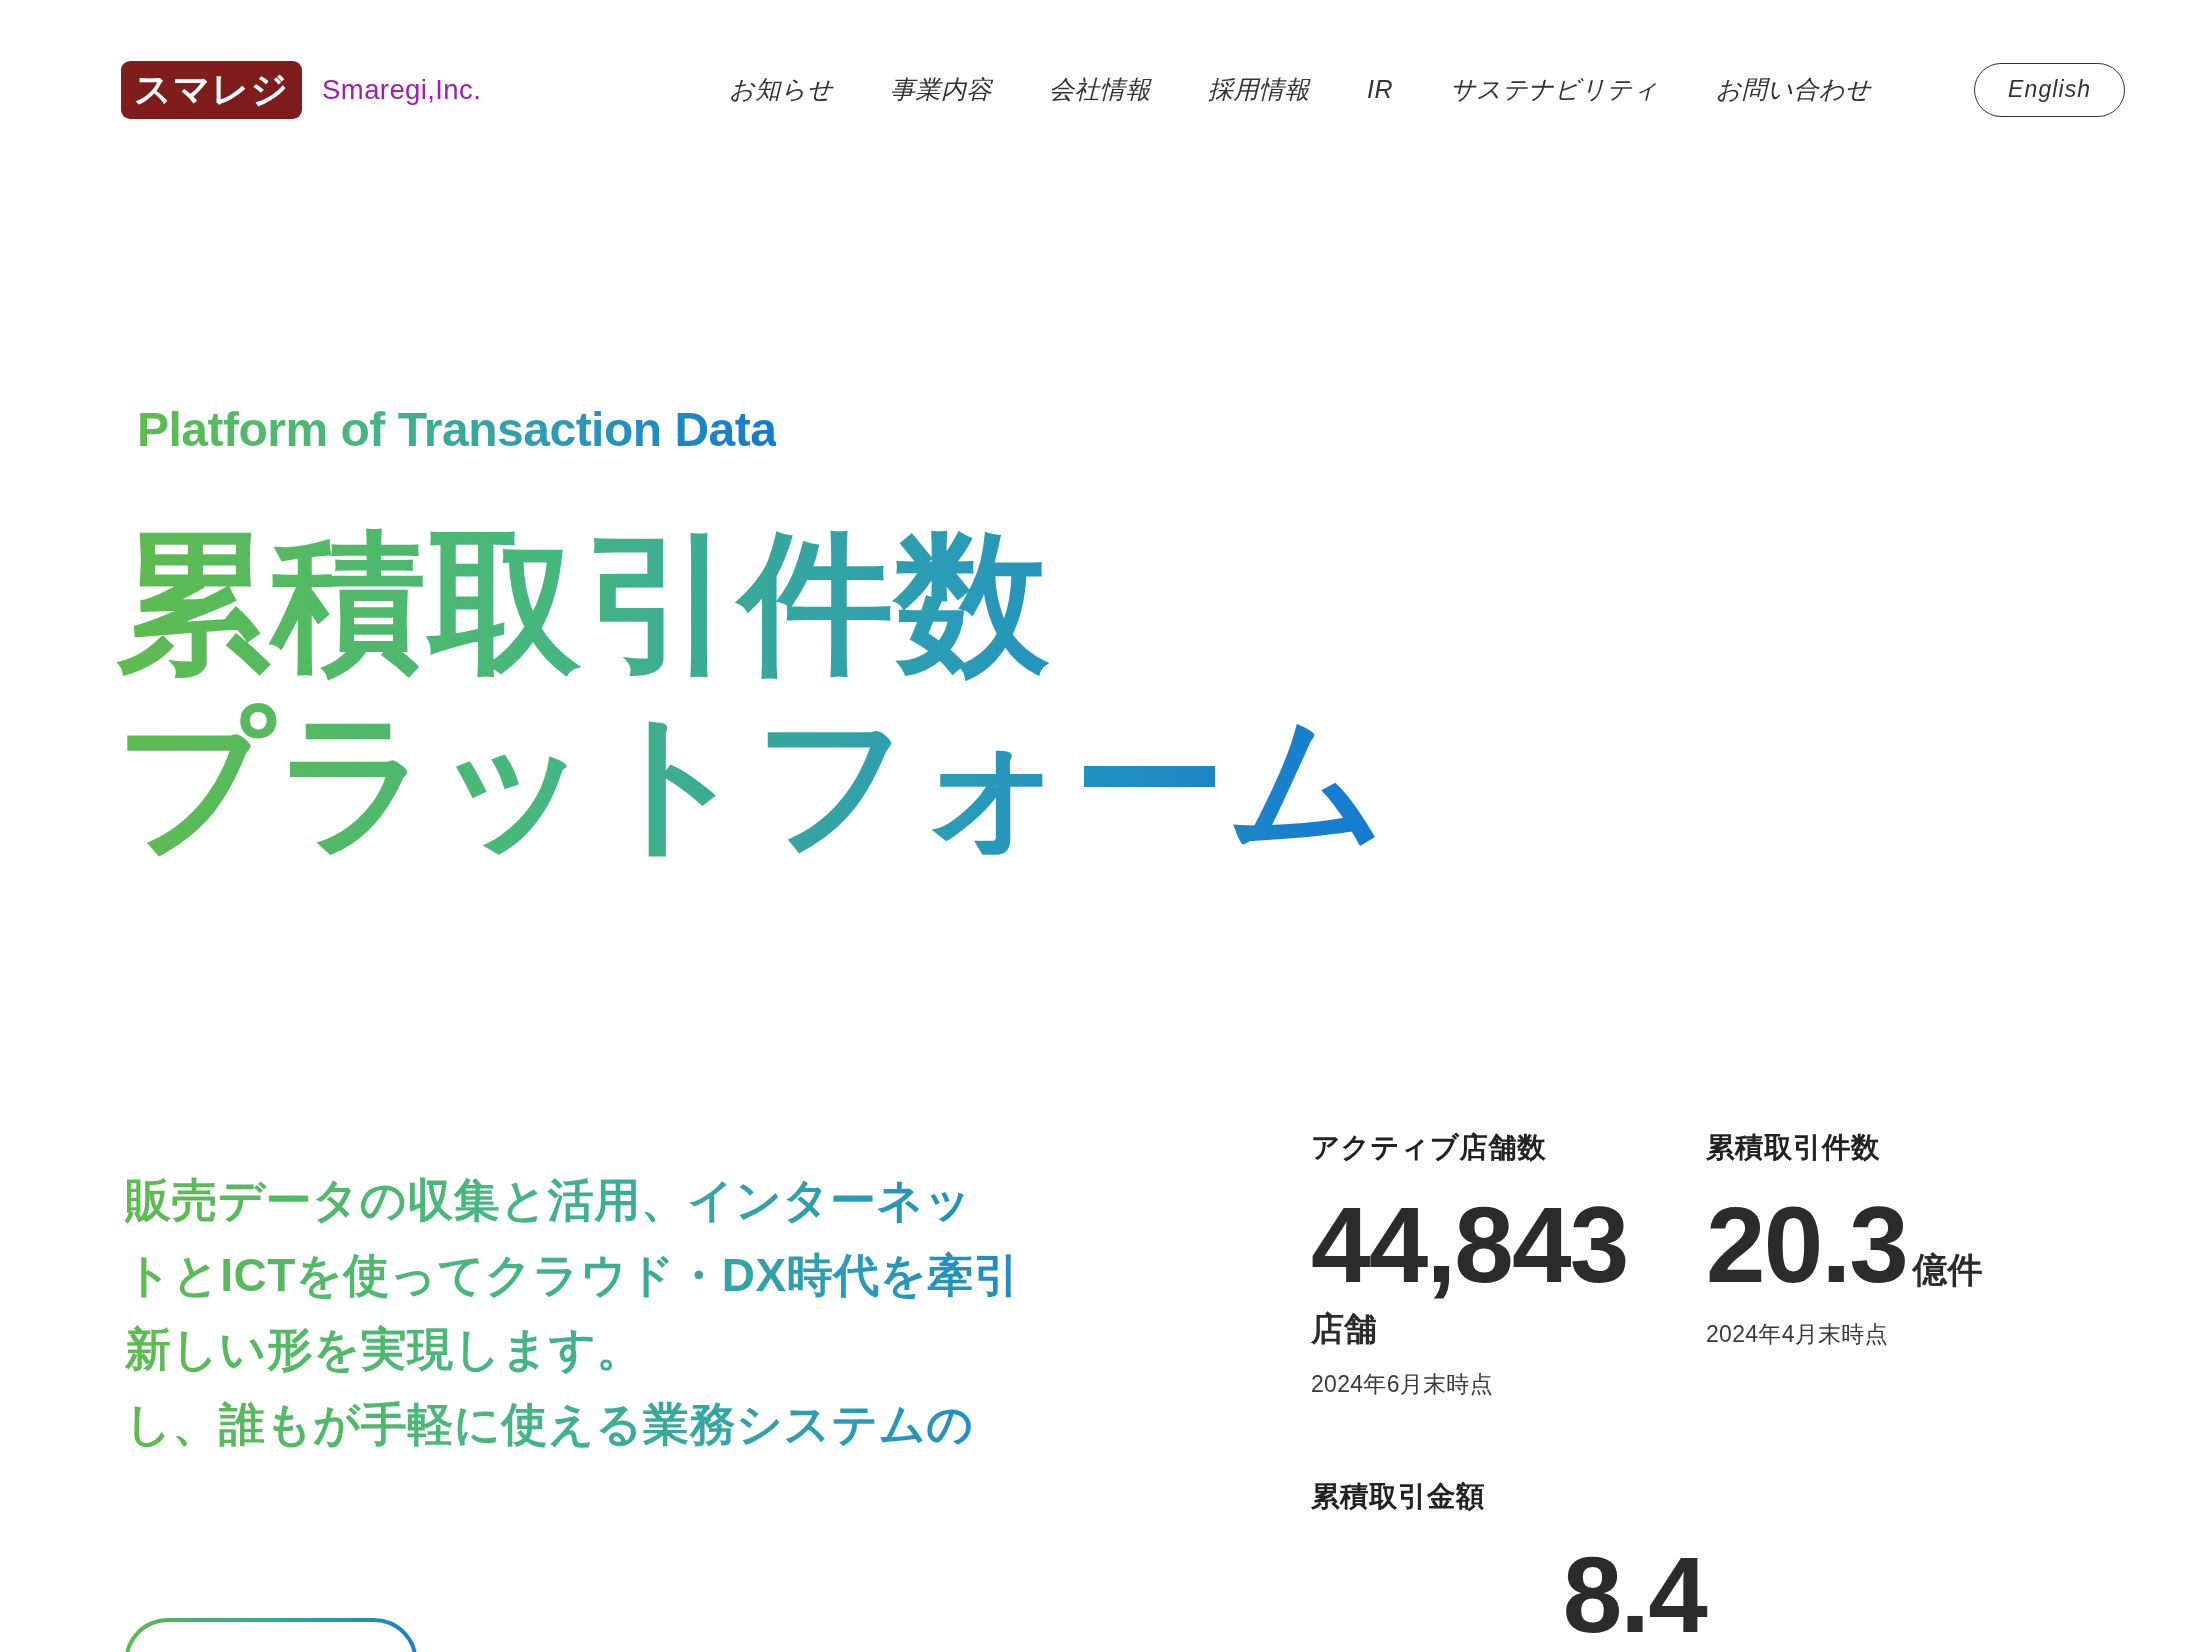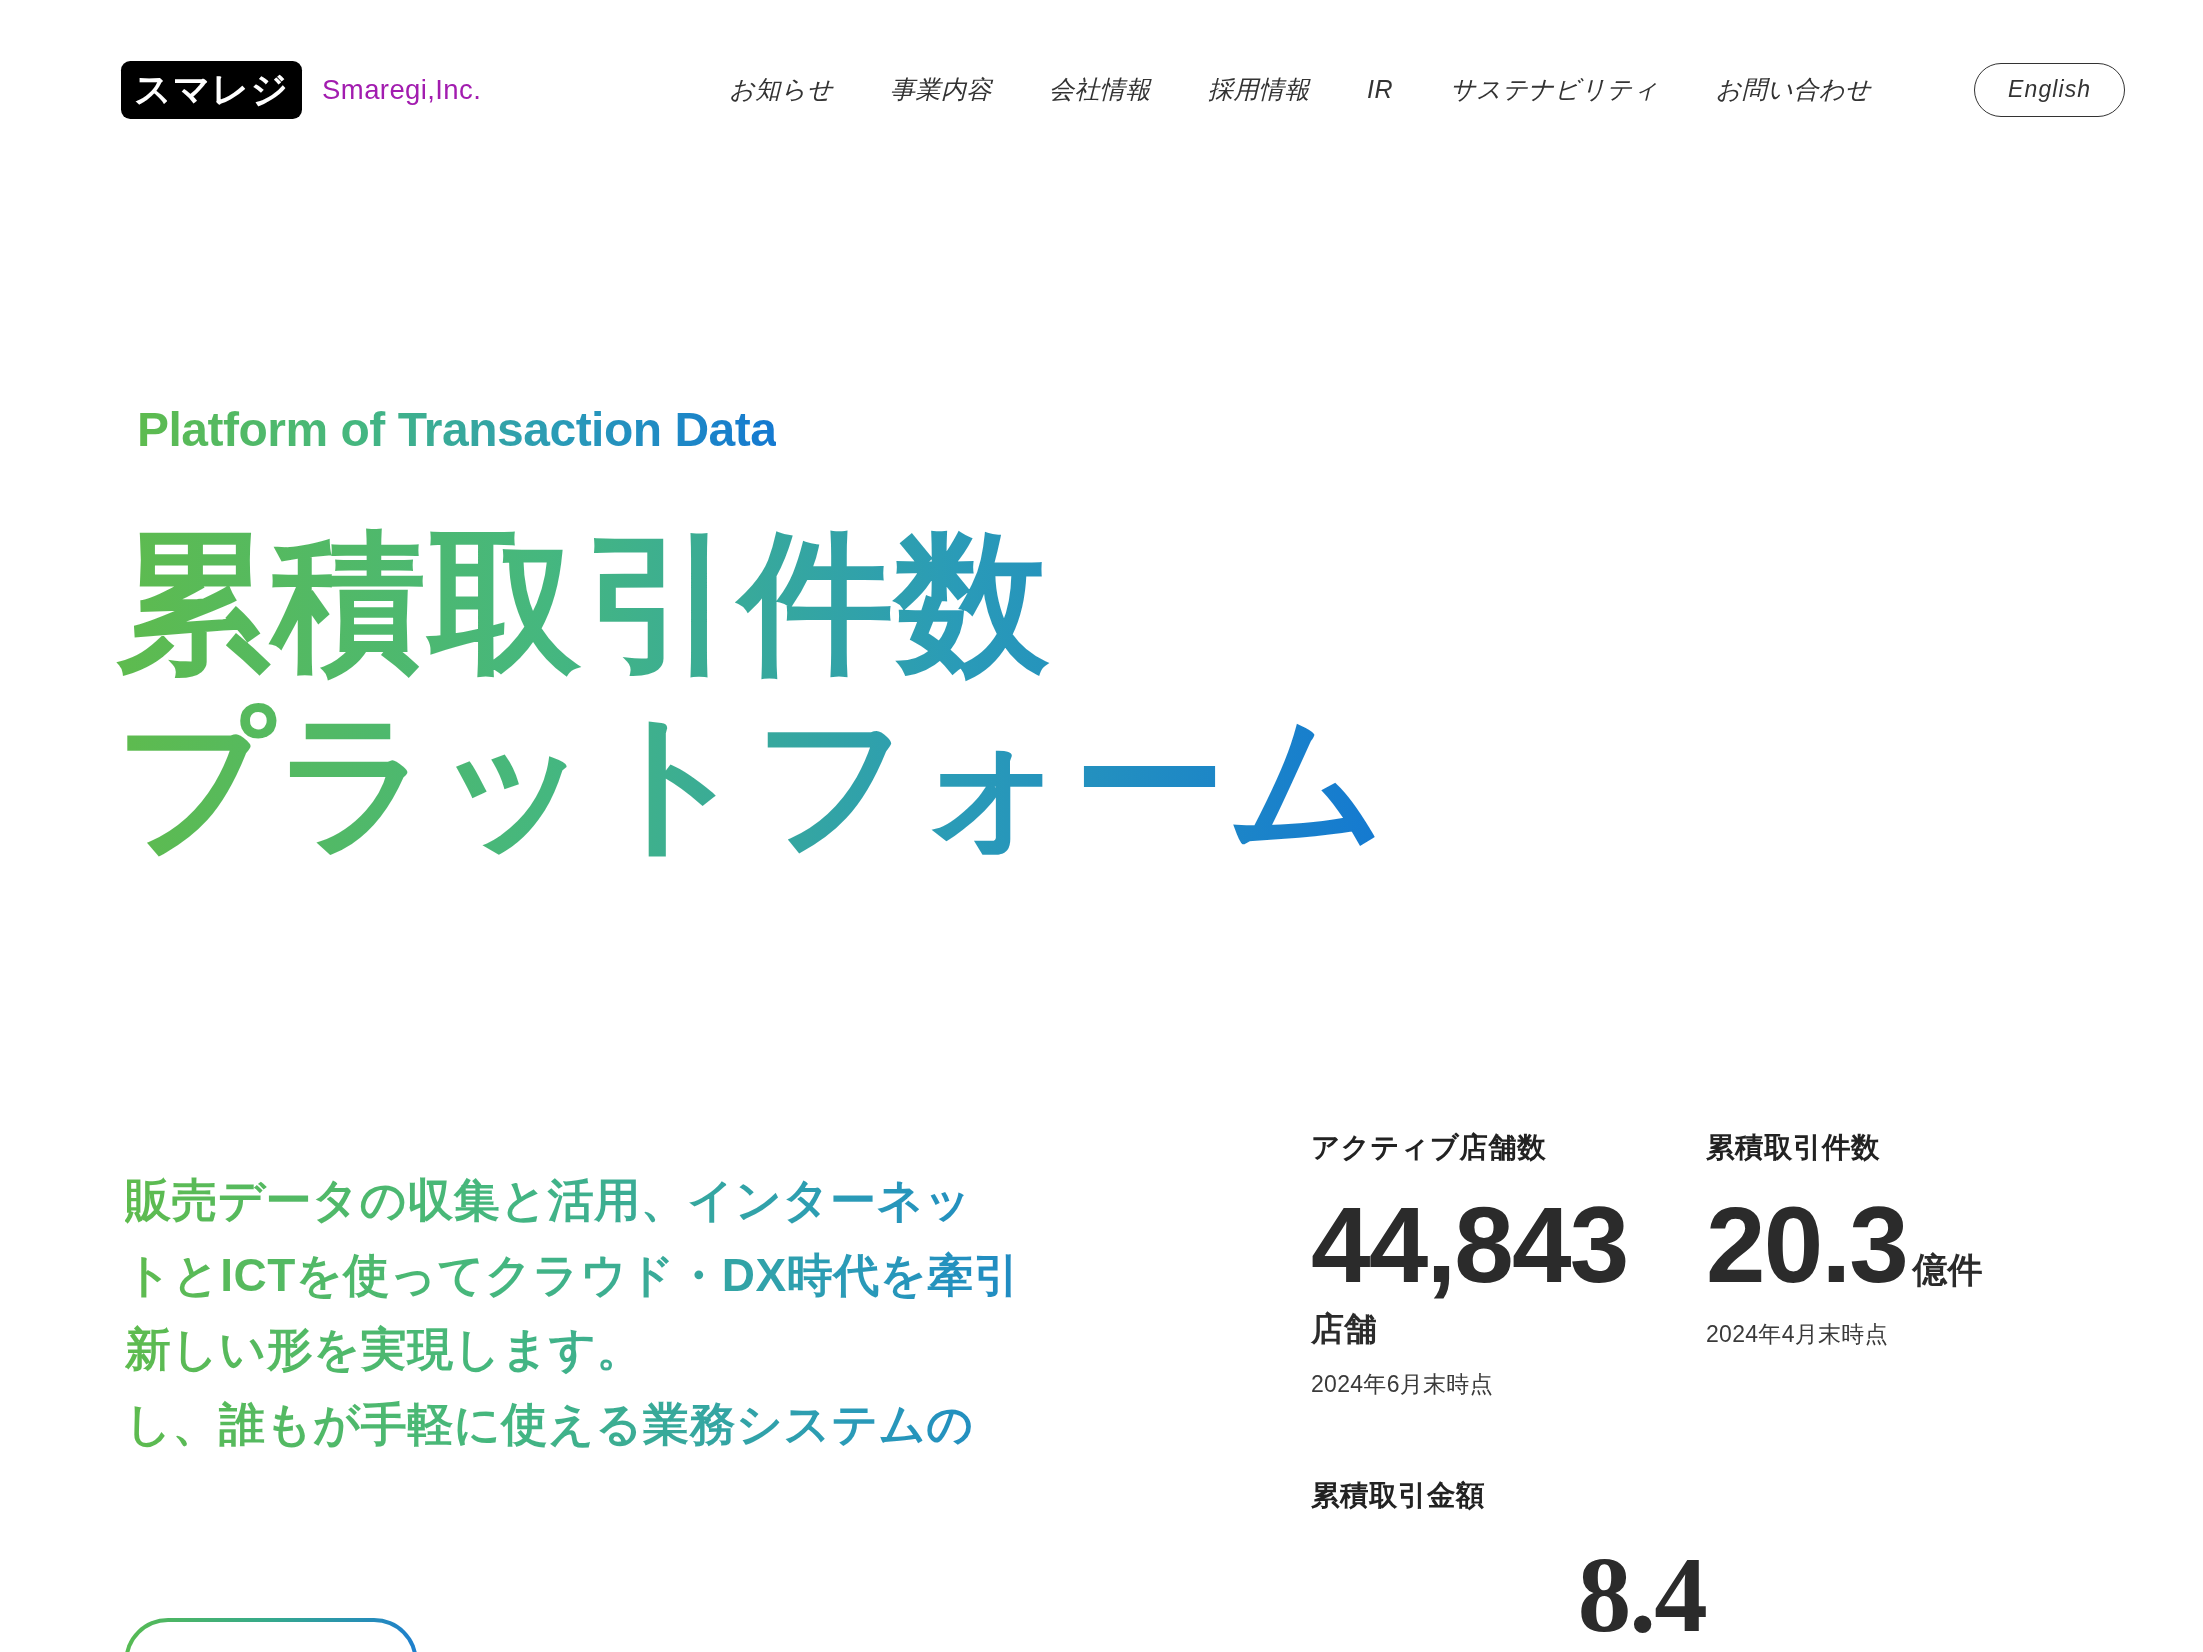--- a/index.html
+++ b/index.html
@@ -27,21 +27,21 @@
     box-sizing: border-box;
     padding: 0 129px 0 121px;
   }
   .brand {
     display: flex;
     align-items: center;
     gap: 20px;
     flex: 0 0 auto;
   }
   .logo-mark {
-    background: #000000;
+    background: #7f1d1d;
     border-radius: 9.2px;
     padding: 9.2px 13px 11px 13px;
     display: flex;
     align-items: center;
     justify-content: center;
     min-width: 152px;
     box-sizing: border-box;
   }
   .logo-mark span {
     color: #ffffff;
@@ -223,21 +223,20 @@
     font-size: 23px;
     color: #3a3a3a;
     margin-top: 24px;
     white-space: nowrap;
     letter-spacing: 0.3px;
   }
   .stat-asof.tight { margin-top: 20px; }
 
   .stat-row-2 {
     margin-top: 79px;
-    font-family: Liberation Serif, serif;
   }
   .stat-c { width: 395px; }
   .stat-c .stat-value-row { margin-top: 29px; justify-content: flex-end; }
 </style>
 </head>
 <body>
 
 <div class="header">
 
   <div class="brand">

